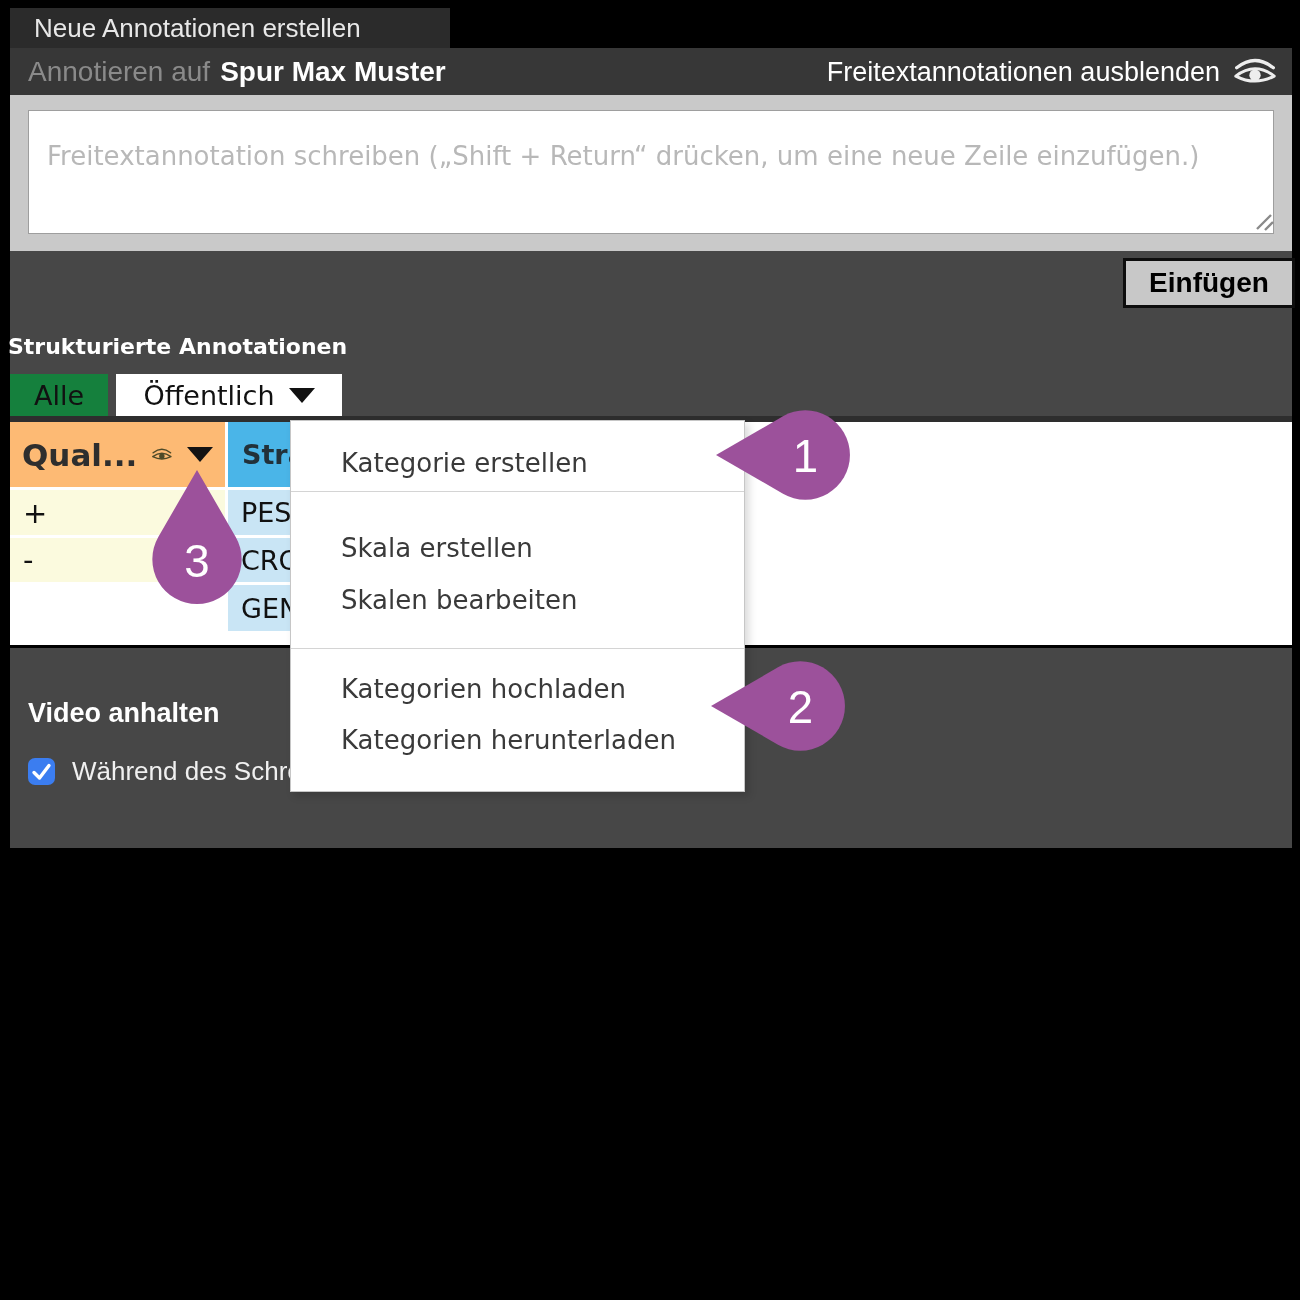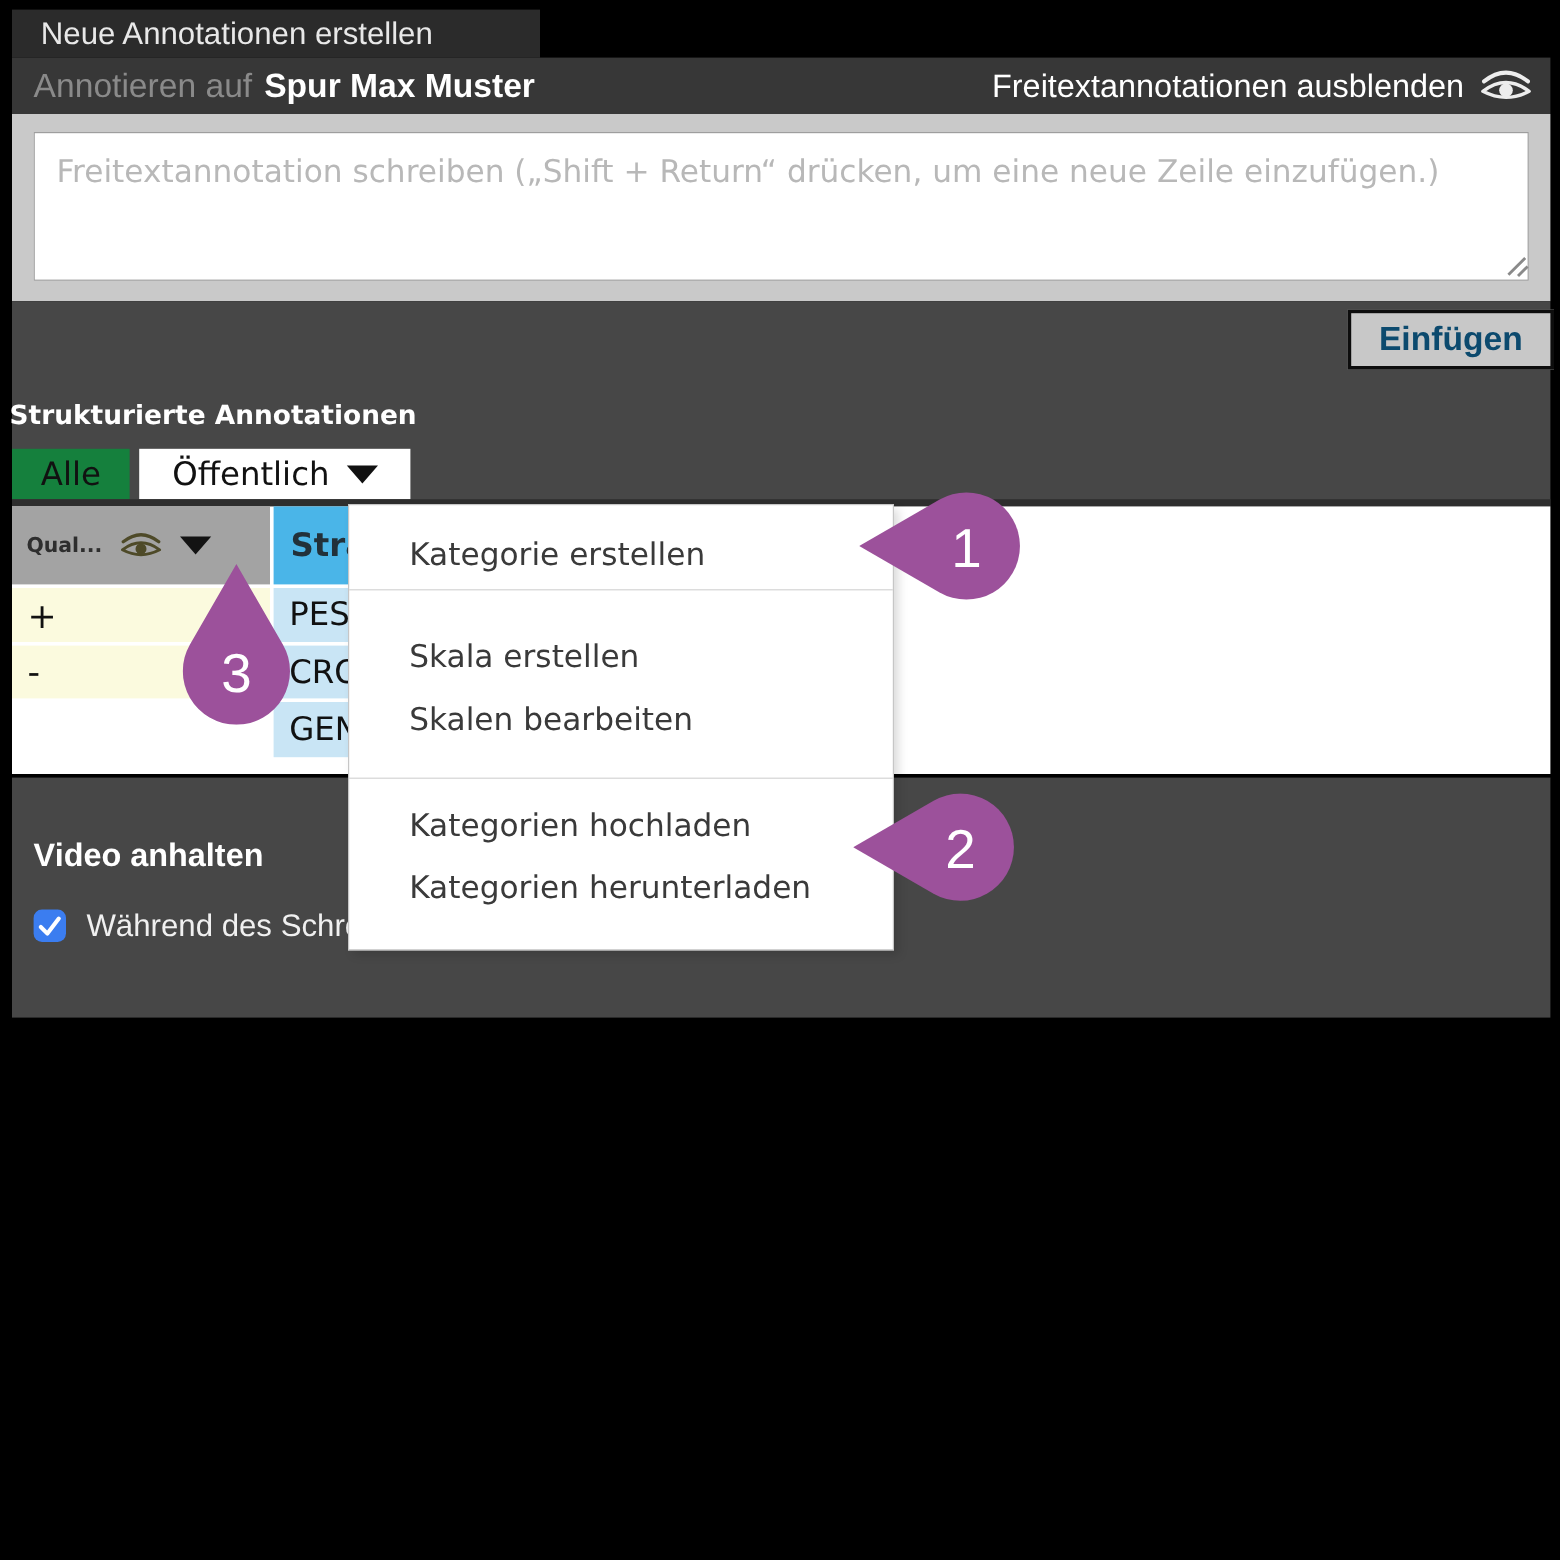--- a/index.html
+++ b/index.html
@@ -17,47 +17,47 @@
        padding:0 14px 0 18px;}
   .hdr-left{font-size:28px;color:#8a8a8a;display:flex;align-items:center;gap:10px;}
   .hdr-track{color:#ffffff;font-weight:bold;}
   .hdr-right{font-size:27px;color:#ffffff;display:flex;align-items:flex-end;gap:12px;}
 
   
   .ta-wrap{left:10px;top:95px;width:1282px;height:156px;background:#c9c9c9;}
   .ta{position:absolute;left:18px;top:15px;width:1246px;height:124px;box-sizing:border-box;
       background:#fff;border:1px solid #9e9e9e;resize:none;outline:none;
       font-family:"DejaVu Sans","Liberation Sans",sans-serif;font-size:26px;color:#444;
-      padding:14px 18px;line-height:1.5;}
+      padding:26px 18px;line-height:1.5;}
   .ta::placeholder{color:#b8b8b8;opacity:1;}
   .resize-grip{position:absolute;right:17px;bottom:20px;}
 
   
   .band{left:10px;top:251px;width:1282px;height:171px;background:#474747;}
   .btn-insert{left:1123px;top:258px;width:172px;height:50px;background:#c8c8c8;
-              border:3px solid #0d0d0d;box-sizing:border-box;color:#0c4a6e;font-weight:bold;
+              border:3px solid #0d0d0d;box-sizing:border-box;color:#000000;font-weight:bold;
               font-size:28px;display:flex;align-items:center;justify-content:center;}
   .sa-title{left:8px;top:334px;color:#fff;font-weight:bold;font-size:22px;
             font-family:"DejaVu Sans","Liberation Sans",sans-serif;}
   .tabbtn{top:374px;height:42px;display:flex;align-items:center;justify-content:center;
           gap:14px;font-size:27px;color:#111;box-sizing:border-box;
           font-family:"DejaVu Sans","Liberation Sans",sans-serif;}
   .tab-alle{left:10px;width:98px;background:#15803d;}
   .tab-oeff{left:116px;width:226px;background:#ffffff;}
   .tab-meine{left:352px;width:176px;background:#b5b5b5;}
   .tri-down{width:0;height:0;border-left:13px solid transparent;border-right:13px solid transparent;
             border-top:15px solid #111;}
   .tabline{left:10px;top:416px;width:1282px;height:6px;background:#2e2e2e;}
 
   
   .table{left:10px;top:422px;width:1282px;height:223px;background:#ffffff;}
   .cell{position:absolute;box-sizing:border-box;display:flex;align-items:center;
         font-family:"DejaVu Sans","Liberation Sans",sans-serif;}
-  .qual-h{left:0;top:0;width:215px;height:65px;background:#a3a3a3;padding:0 12px;gap:14px;
-          font-weight:bold;font-size:17px;color:#2e2e2e;}
+  .qual-h{left:0;top:0;width:215px;height:65px;background:#fdba74;padding:0 12px;gap:14px;
+          font-weight:bold;font-size:31px;color:#2e2e2e;}
   .stra-h{left:218px;top:0;width:160px;height:65px;background:#4ab5e8;padding-left:14px;
           font-weight:bold;font-size:27px;color:#22313a;}
   .qual-r{left:0;width:215px;background:#fbfade;font-size:29px;color:#111;padding-left:13px;}
   .stra-r{left:218px;width:160px;background:#c9e5f5;font-size:27px;color:#111;padding-left:13px;}
   .r1{top:68px;height:45px;} .r2{top:116px;height:44px;} .r3{top:163px;height:46px;}
   .tri-sm{width:0;height:0;border-left:13px solid transparent;border-right:13px solid transparent;
           border-top:15px solid #131313;}
 
   
   .menu{left:290px;top:420px;width:455px;height:372px;background:#fff;z-index:5;

